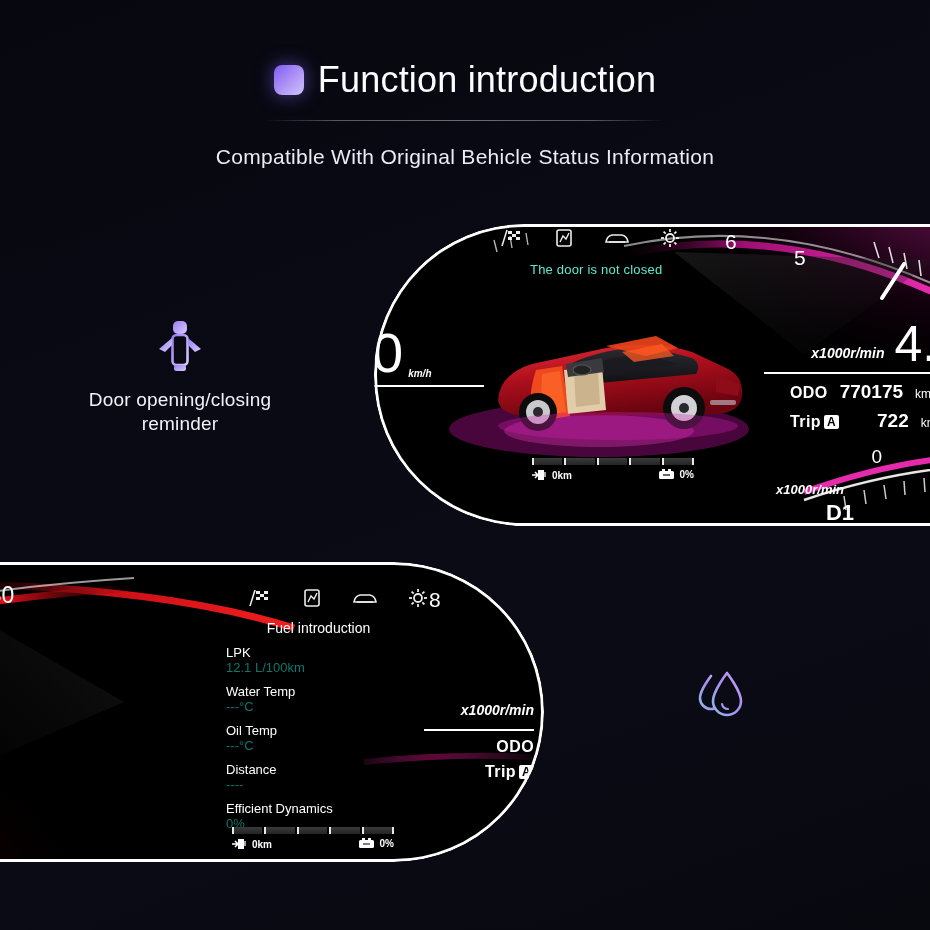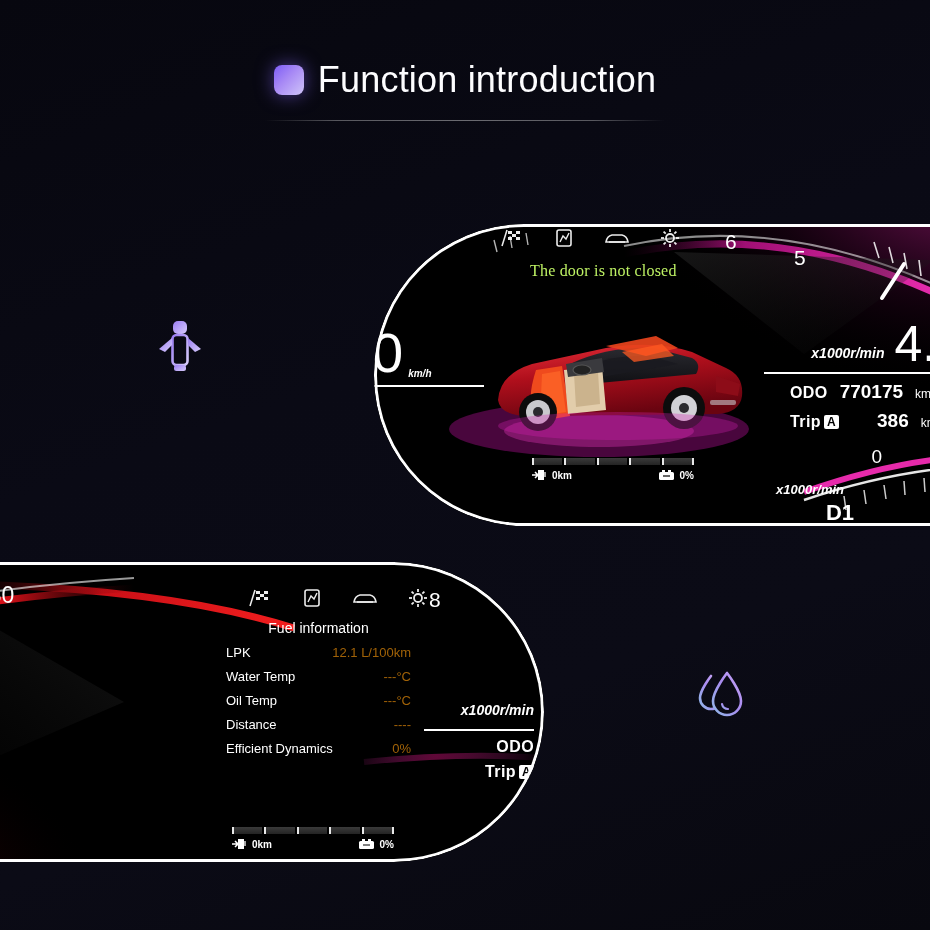--- a/index.html
+++ b/index.html
@@ -81,23 +81,22 @@
     border-radius: 0 150px 150px 0;
     border-left: none;
   }
   .icon-row {
     position: absolute; display: flex; gap: 30px; align-items: center;
     z-index: 12;
   }
   .icon-row .cicon { opacity: .92; }
 
   .warn-text {
-    position: absolute; color: #bef264; font-size: 16px; z-index: 14;
+    position: absolute; color: #5eead4; font-size: 13px; z-index: 14;
     letter-spacing: .2px;
-    font-family: Liberation Serif, serif;
   }
 
   .speed-block { position: absolute; z-index: 14; }
   .speed-num {
     font-size: 56px; color: #ffffff; font-weight: 300; line-height: .95;
     letter-spacing: -1px;
   }
   .speed-unit {
     font-size: 10px; font-style: italic; font-weight: 700; color: #ffffff;
     margin-left: 6px;
@@ -125,36 +124,37 @@
   
   .status-bar { position: absolute; z-index: 16; width: 162px; }
   .seg-track { display: flex; gap: 2px; }
   .seg {
     flex: 1; height: 7px;
     background: linear-gradient(180deg, #3a3a3a 0%, #242424 100%);
     border-left: 2px solid #e8e8e8;
   }
   .seg:last-child { border-right: 2px solid #e8e8e8; }
   .status-vals {
-    display: flex; justify-content: space-between; align-items: flex-end;
+    display: flex; justify-content: space-between; align-items: flex-start;
     margin-top: 4px; color: #fff; font-size: 10px; font-weight: 700;
   }
   .sv { display: flex; align-items: center; gap: 4px; }
 
   
   .fuel-panel { position: absolute; z-index: 16; width: 185px; }
   .fuel-title {
     text-align: center; color: #fff; font-size: 14px; margin-bottom: 9px;
   }
   .fuel-row {
     display: flex; justify-content: space-between; align-items: baseline;
     margin-bottom: 9px;
+    flex-direction: column;
   }
   .fuel-k { color: #fff; font-size: 13px; }
-  .fuel-v { color: #a16207; font-size: 13px; }
+  .fuel-v { color: #0f766e; font-size: 13px; }
 
   .gear-text {
     position: absolute; color: #fff; font-size: 22px; font-weight: 700;
     z-index: 14;
   }
   .tick-label {
     position: absolute; color: #ffffff; font-weight: 400; z-index: 13;
   }
   .car-img { position: absolute; z-index: 10; }
 </style>
@@ -162,38 +162,43 @@
 <body>
 
 <div id="page">
 
   <div class="header">
     <div class="title-row">
       <div class="title-badge"></div>
       <div class="title-text">Function introduction</div>
     </div>
     <div class="title-rule"></div>
+    <div class="subtitle">Compatible With Original Behicle Status Information</div>
   </div>
 
   <div class="feature" id="feature-door">
     <div class="icon-wrap">
       <svg width="50" height="56" viewBox="0 0 50 56">
         <defs>
           <linearGradient id="gdoor" x1="0" y1="0" x2="1" y2="1">
             <stop offset="0%" stop-color="#9b7df3"></stop>
             <stop offset="100%" stop-color="#d6cbfb"></stop>
           </linearGradient>
         </defs>
         <rect x="18" y="3" width="14" height="13" rx="5" fill="url(#gdoor)"></rect>
         <rect x="17.5" y="17" width="15" height="30" rx="4" fill="none" stroke="url(#gdoor)" stroke-width="2.6"></rect>
         <path d="M17 20 L4 31 L10 34 L17 27 Z" fill="url(#gdoor)"></path>
         <path d="M33 20 L46 31 L40 34 L33 27 Z" fill="url(#gdoor)"></path>
         <rect x="19" y="47" width="12" height="6" rx="2.5" fill="url(#gdoor)"></rect>
       </svg>
     </div>
+    <div class="f-label">
+      <span>Door opening/closing</span><br>
+      <span>reminder</span>
+    </div>
   </div>
 
   <div class="feature" id="feature-fuel">
     <div class="icon-wrap">
       <svg width="58" height="52" viewBox="0 0 58 52">
         <defs>
           <linearGradient id="gdrop" x1="0" y1="1" x2="1" y2="0">
             <stop offset="0%" stop-color="#8fb8e8"></stop>
             <stop offset="55%" stop-color="#a98bf0"></stop>
             <stop offset="100%" stop-color="#c9a8f7"></stop>
@@ -367,21 +372,21 @@
         <span class="rpm-num">4.2</span>
       </div>
       <div class="rpm-rule"></div>
       <div class="odo-row" style="padding-left:26px;">
         <span class="odo-label">ODO</span>
         <span class="odo-val">770175</span>
         <span class="odo-unit">km</span>
       </div>
       <div class="odo-row" style="padding-left:26px;">
         <span class="odo-label"><span>Trip</span><span class="trip-badge">A</span></span>
-        <span class="odo-val" style="margin-left:26px;">386</span>
+        <span class="odo-val" style="margin-left:26px;">722</span>
         <span class="odo-unit">km</span>
       </div>
     </div>
 
     <div class="status-bar" style="left:158px; top:234px;">
       <div class="seg-track">
         <div class="seg"></div>
         <div class="seg"></div>
         <div class="seg"></div>
         <div class="seg"></div>
@@ -507,21 +512,21 @@
               <line x1="3.6" y1="3.6" x2="5.7" y2="5.7"></line>
               <line x1="14.3" y1="14.3" x2="16.4" y2="16.4"></line>
               <line x1="16.4" y1="3.6" x2="14.3" y2="5.7"></line>
               <line x1="5.7" y1="14.3" x2="3.6" y2="16.4"></line>
             </g>
           </svg>
       </span>
     </div>
 
     <div class="fuel-panel" style="left:422px; top:58px;">
-      <div class="fuel-title">Fuel information</div>
+      <div class="fuel-title">Fuel introduction</div>
       <div class="fuel-row">
         <span class="fuel-k">LPK</span>
         <span class="fuel-v">12.1 L/100km</span>
       </div>
       <div class="fuel-row">
         <span class="fuel-k">Water Temp</span>
         <span class="fuel-v">---°C</span>
       </div>
       <div class="fuel-row">
         <span class="fuel-k">Oil Temp</span>

